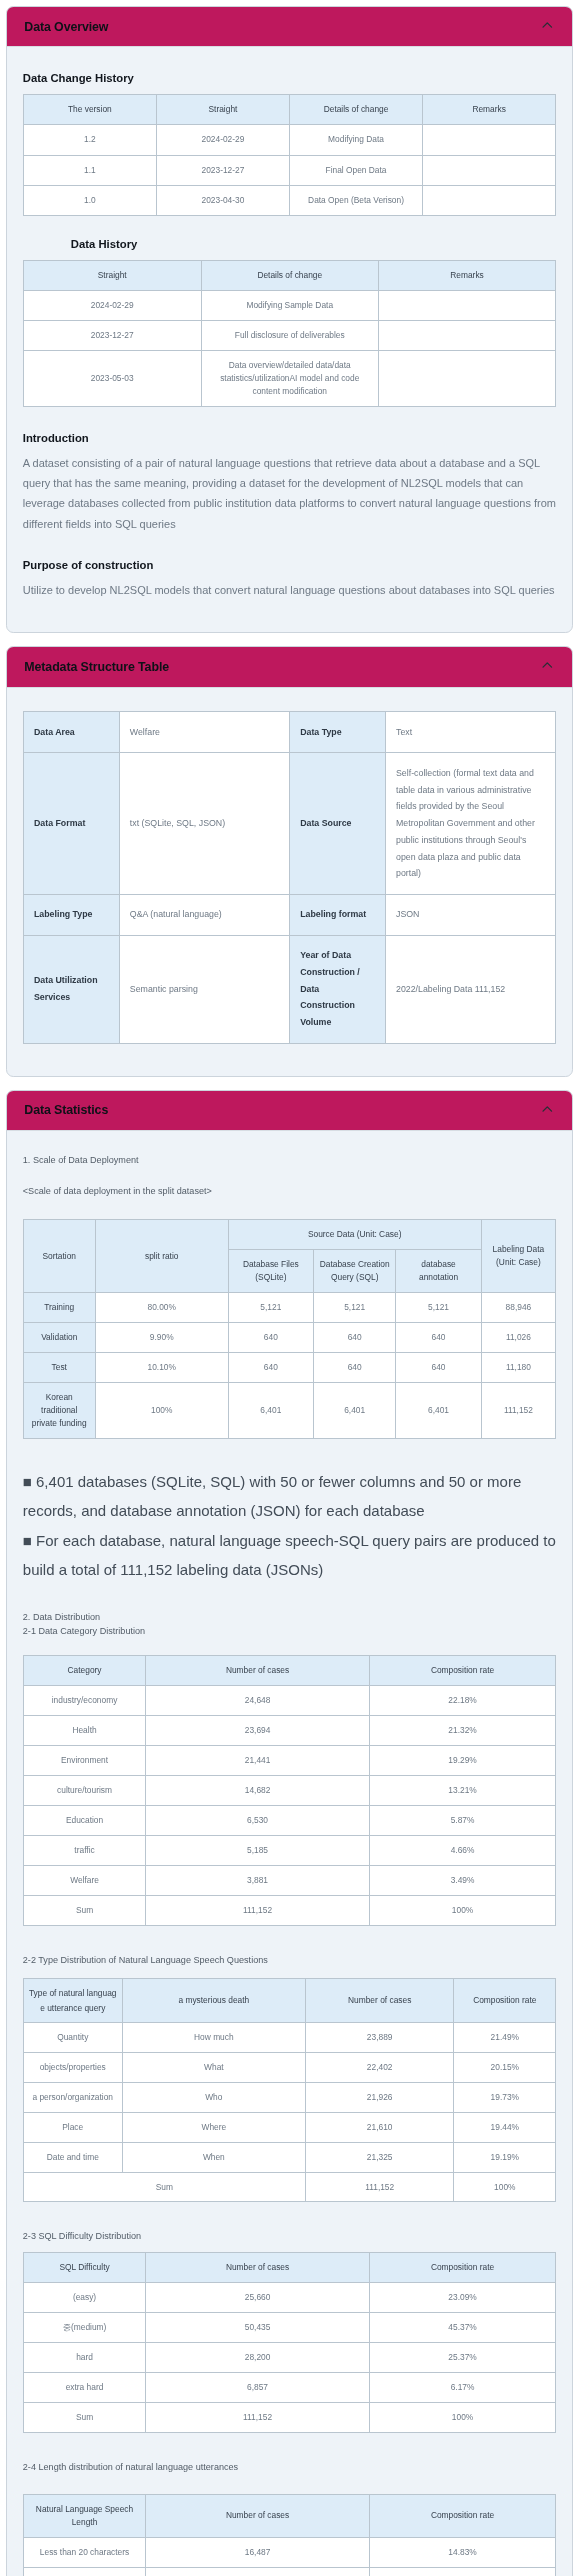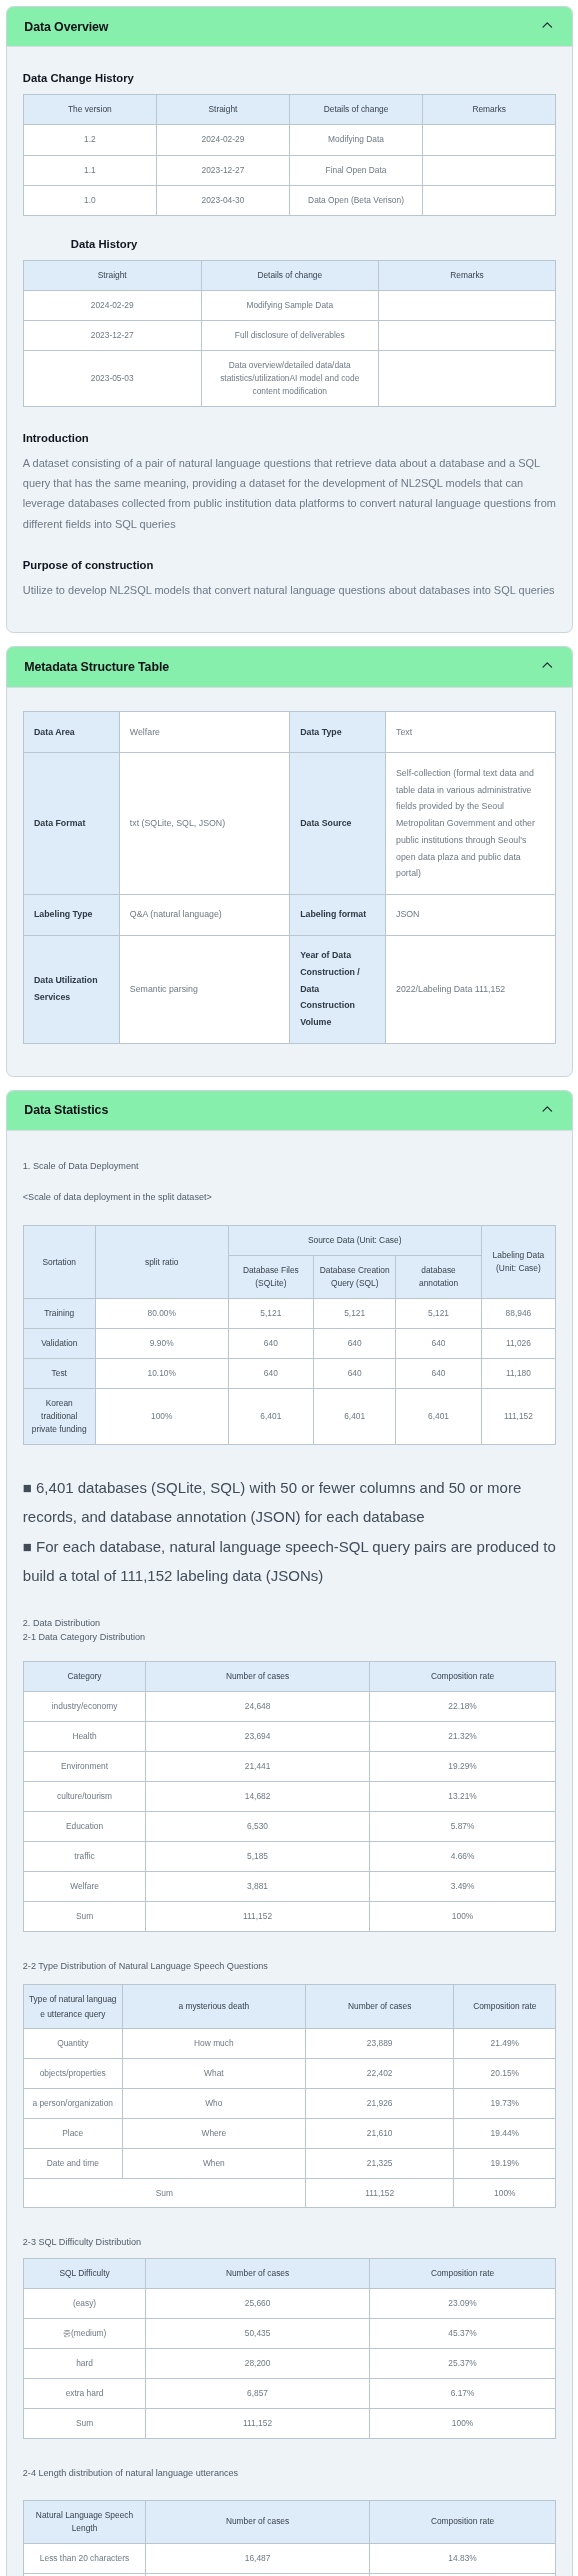--- a/index.html
+++ b/index.html
@@ -11,21 +11,21 @@
     width: 579px;
   }
   .card {
     border: 0.7px solid #ccd4dc;
     border-radius: 7.3px;
     overflow: hidden;
     margin-bottom: 13px;
     background: #eef3f8;
   }
   .card-header {
-    background: #86efac;
+    background: #be185d;
     display: flex;
     justify-content: space-between;
     align-items: center;
     padding: 11px 17.5px;
   }
   .card-title {
     font-size: 12.4px;
     font-weight: 700;
     color: #0d1117;
     letter-spacing: -0.1px;
@@ -212,21 +212,21 @@
     <h2 class="card-title">Data Statistics</h2>
     <button class="collapse-btn" aria-label="Collapse section">
       <span>
         <svg width="14.6" height="14.6" viewBox="0 0 24 24" fill="none" stroke="#2a2f36" stroke-width="2.2" stroke-linecap="round" stroke-linejoin="round">
             <polyline points="5 15 12 8 19 15"></polyline>
           </svg>
       </span>
     </button>
   </div>
   <div class="card-body card-body--stats">
-    <p class="stat-h" style="margin-top:8px;">1. Scale of Data Deployment</p>
+    <p class="stat-h" style="margin-top:2px;">1. Scale of Data Deployment</p>
     <p class="stat-h" style="margin-top:20.5px;">&lt;Scale of data deployment in the split dataset&gt;</p>
     <table class="tbl" style="margin-top:23.4px;">
       <colgroup>
           <col style="width:13.5%">
           <col style="width:25%">
           <col style="width:16%">
           <col style="width:15.5%">
           <col style="width:16%">
           <col style="width:14%">
         </colgroup>

